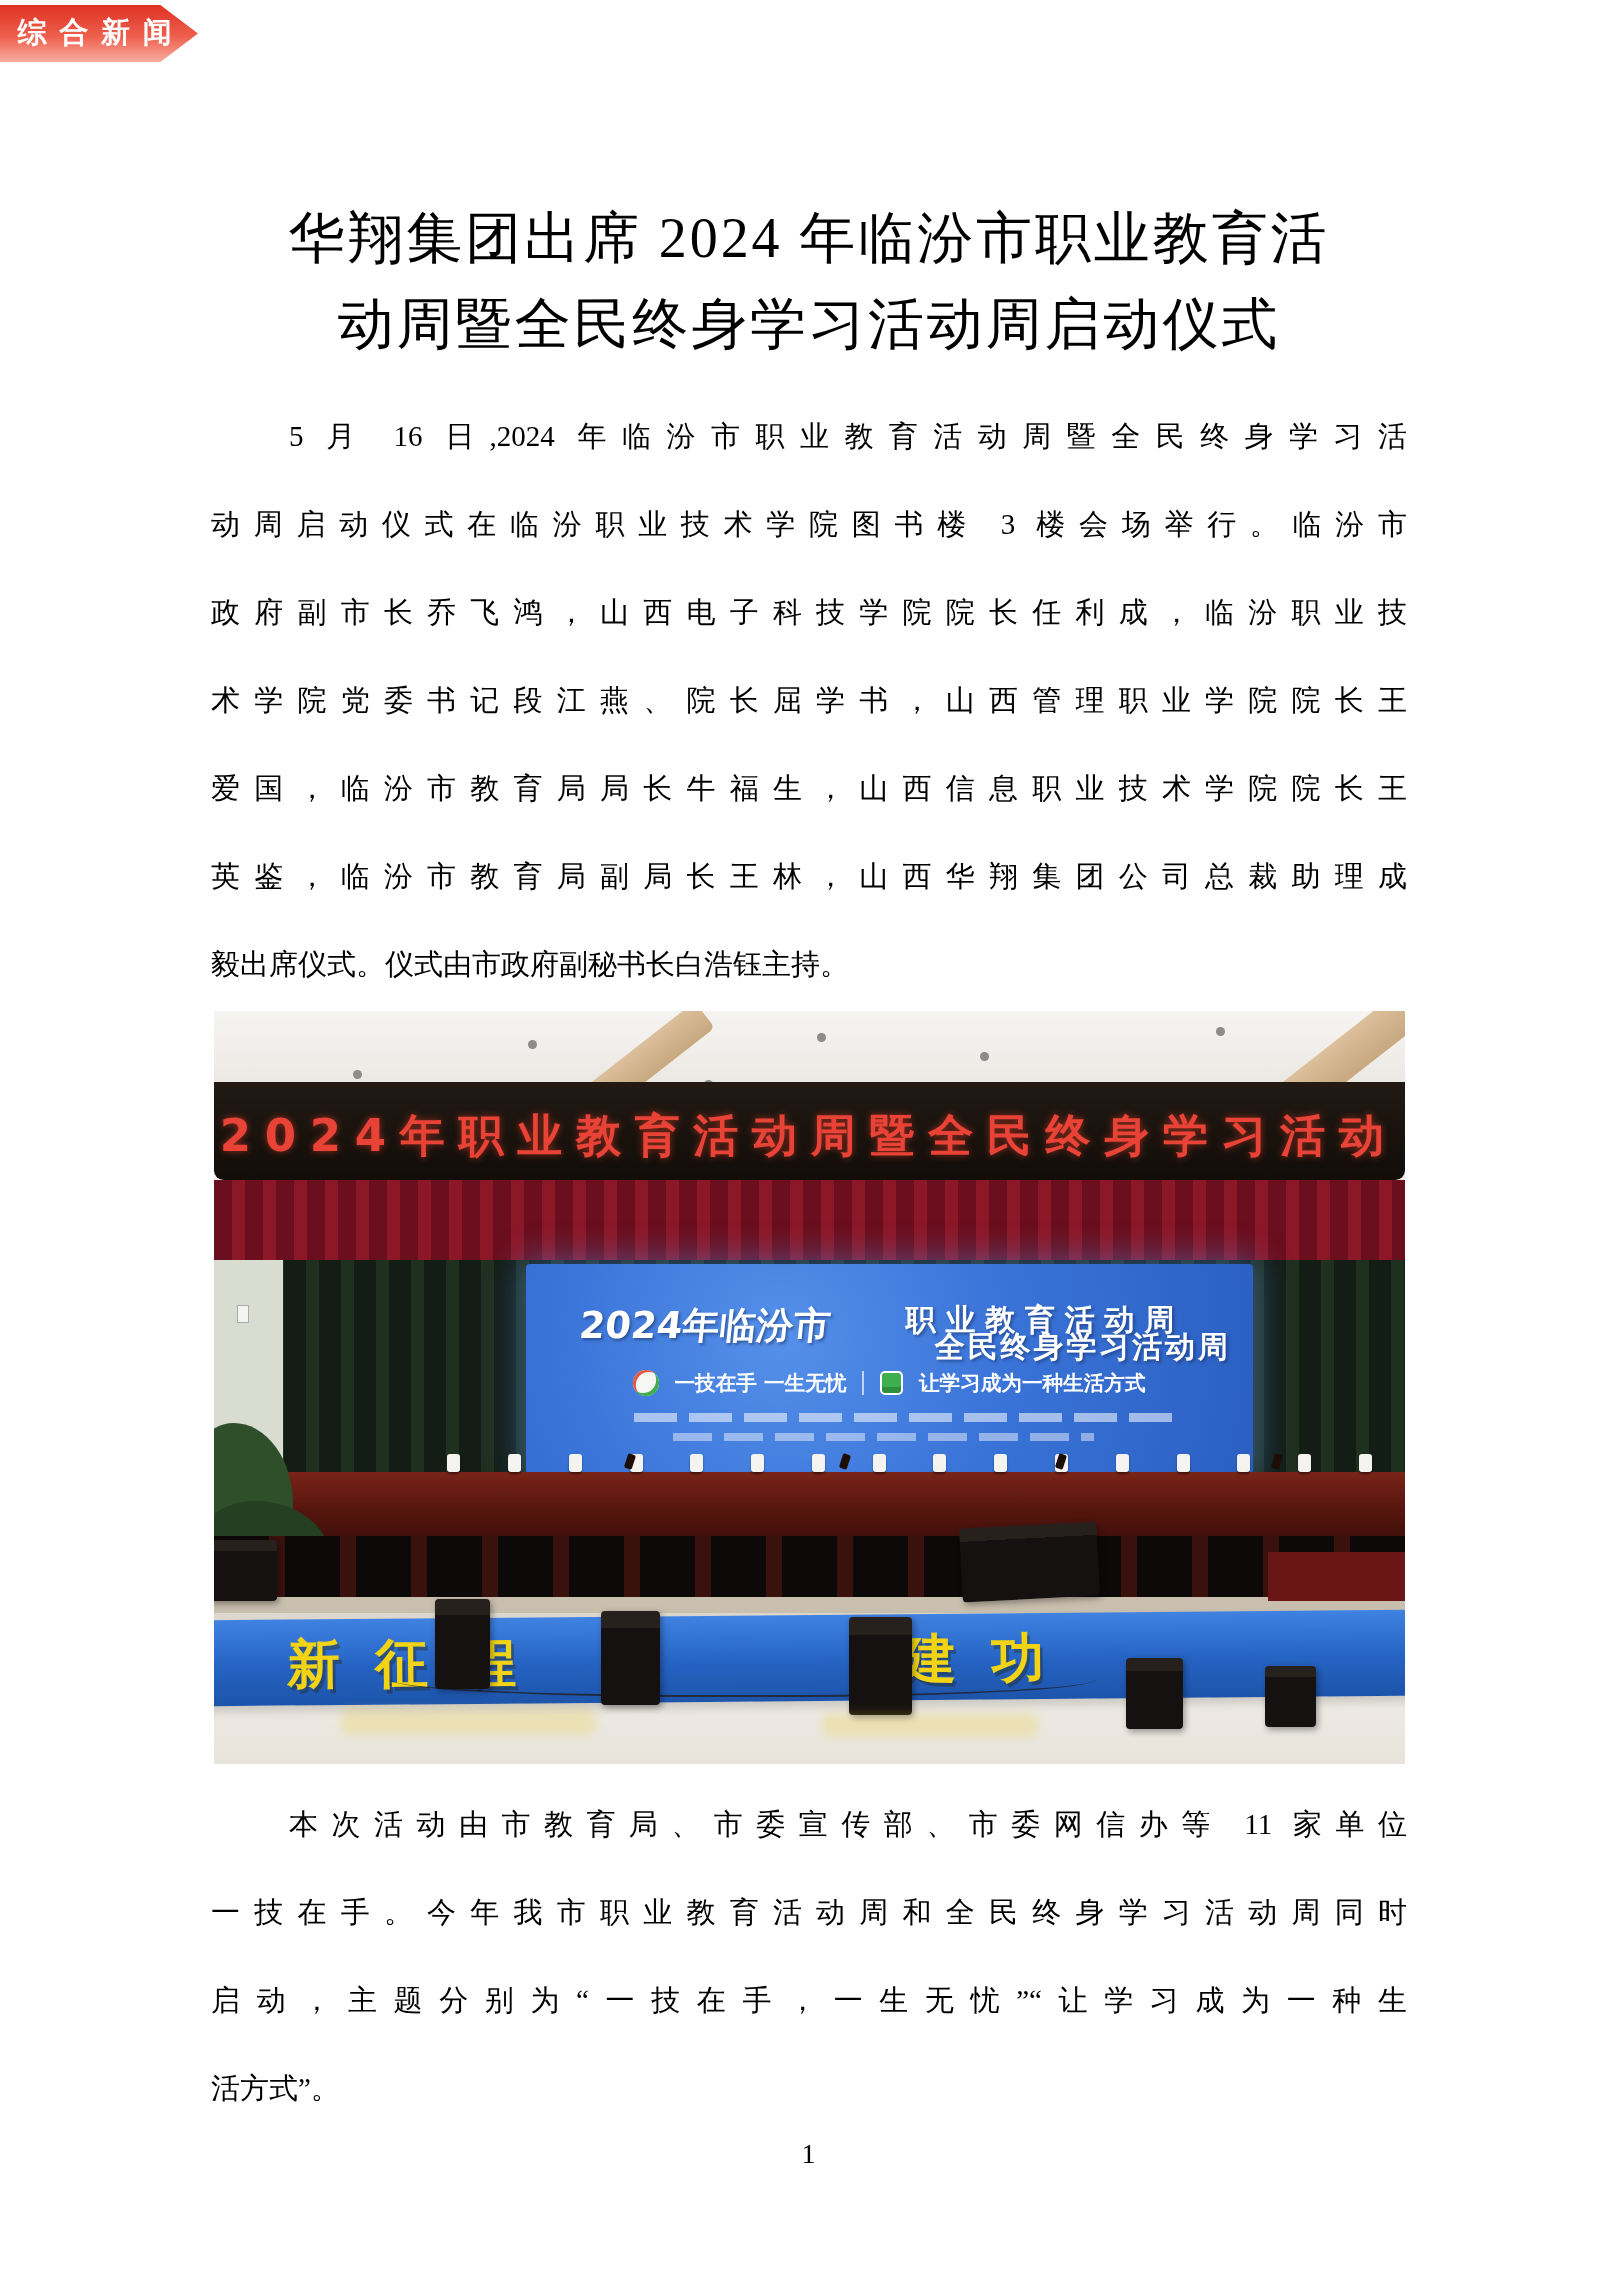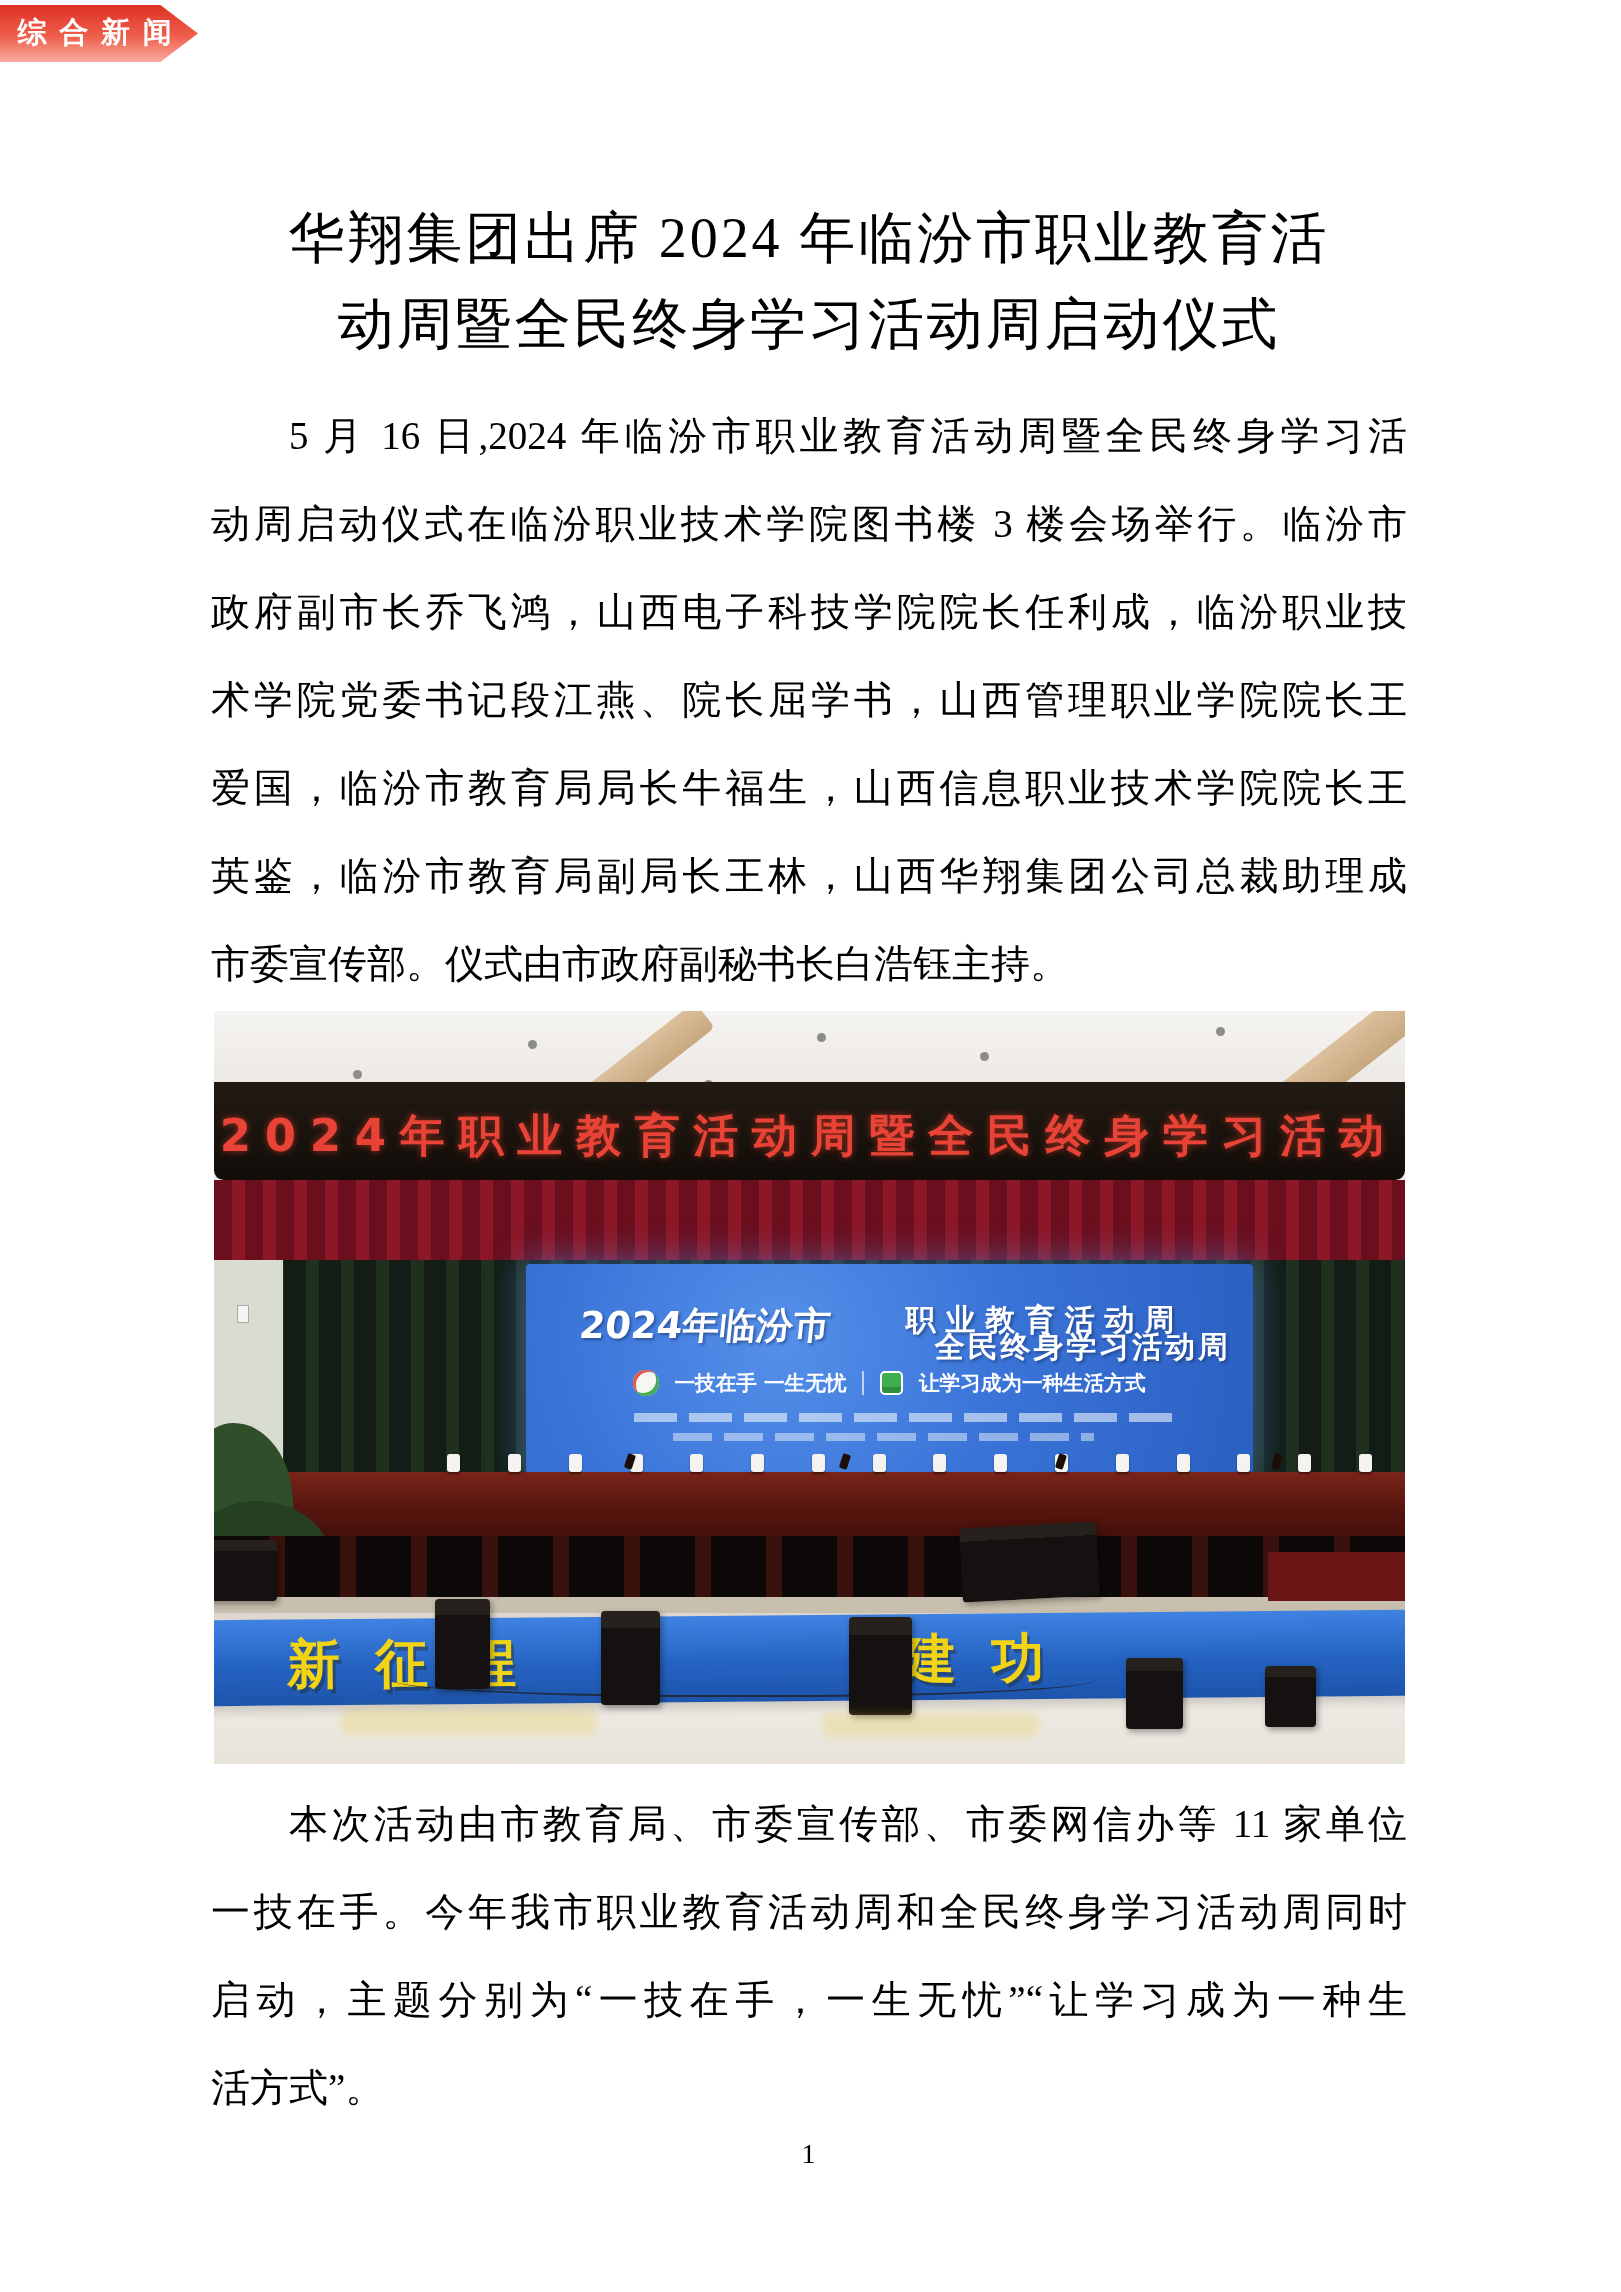--- a/index.html
+++ b/index.html
@@ -10,21 +10,21 @@
   .corner-tag{position:absolute;left:0;top:4.9px;width:198px;height:57px;
     display:flex;align-items:center;padding-left:17.6px;box-sizing:border-box;
     background:linear-gradient(180deg,#df3124 0%,#ee5f4c 55%,#f9ab9f 100%);
     clip-path:polygon(0 0,81% 0,100% 50%,81% 100%,0 100%);
     font-family:"DejaVu Sans","Liberation Sans",sans-serif;font-weight:bold;
     font-size:29px;color:#fff;letter-spacing:12.7px;white-space:nowrap}
 
   .content{position:absolute;left:211px;top:0;width:1196px}
   .title{margin:195px 0 0 0;font-size:56px;line-height:86px;font-weight:normal;
          text-align:center;letter-spacing:2.9px}
-  .para{margin-top:24.5px;font-size:39px;line-height:88px}
+  .para{margin-top:24.5px;font-size:29px;line-height:88px}
   .para .tline{text-align:justify;text-align-last:justify;white-space:normal}
   .para .tline.first{text-indent:78px}
   .para .tline.lastline{text-align-last:left}
   .para.second{margin-top:15.7px}
   .pagenum{margin-top:5.9px;text-align:center;font-size:28px;letter-spacing:1px}
 
   
   .photo{position:relative;width:1191px;height:753px;margin:3.9px 0 0 2.9px;overflow:hidden;
          background:#efece8;font-family:"DejaVu Sans","Liberation Sans",sans-serif}
   .photo *{position:absolute;box-sizing:border-box}
@@ -118,21 +118,21 @@
       <div>动周暨全民终身学习活动周启动仪式</div>
     </h1>
 
     <div class="para">
         <div class="tline first">5 月 16 日,2024 年临汾市职业教育活动周暨全民终身学习活</div>
         <div class="tline">动周启动仪式在临汾职业技术学院图书楼 3 楼会场举行。临汾市</div>
         <div class="tline">政府副市长乔飞鸿，山西电子科技学院院长任利成，临汾职业技</div>
         <div class="tline">术学院党委书记段江燕、院长屈学书，山西管理职业学院院长王</div>
         <div class="tline">爱国，临汾市教育局局长牛福生，山西信息职业技术学院院长王</div>
         <div class="tline">英鉴，临汾市教育局副局长王林，山西华翔集团公司总裁助理成</div>
-        <div class="tline lastline">市委宣传部。仪式由市政府副秘书长白浩钰主持。</div>
+        <div class="tline lastline">毅出席仪式。仪式由市政府副秘书长白浩钰主持。</div>
       </div>
 
     <div class="photo">
       <div class="ceiling"></div>
       <div class="beam b1"></div>
       <div class="beam b2"></div>
       <div class="cdot" style="left: 314px; top: 29px;"></div>
         <div class="cdot" style="left: 490px; top: 69px;"></div>
         <div class="cdot" style="left: 603px; top: 21.6px;"></div>
         <div class="cdot" style="left: 766px; top: 41px;"></div>

